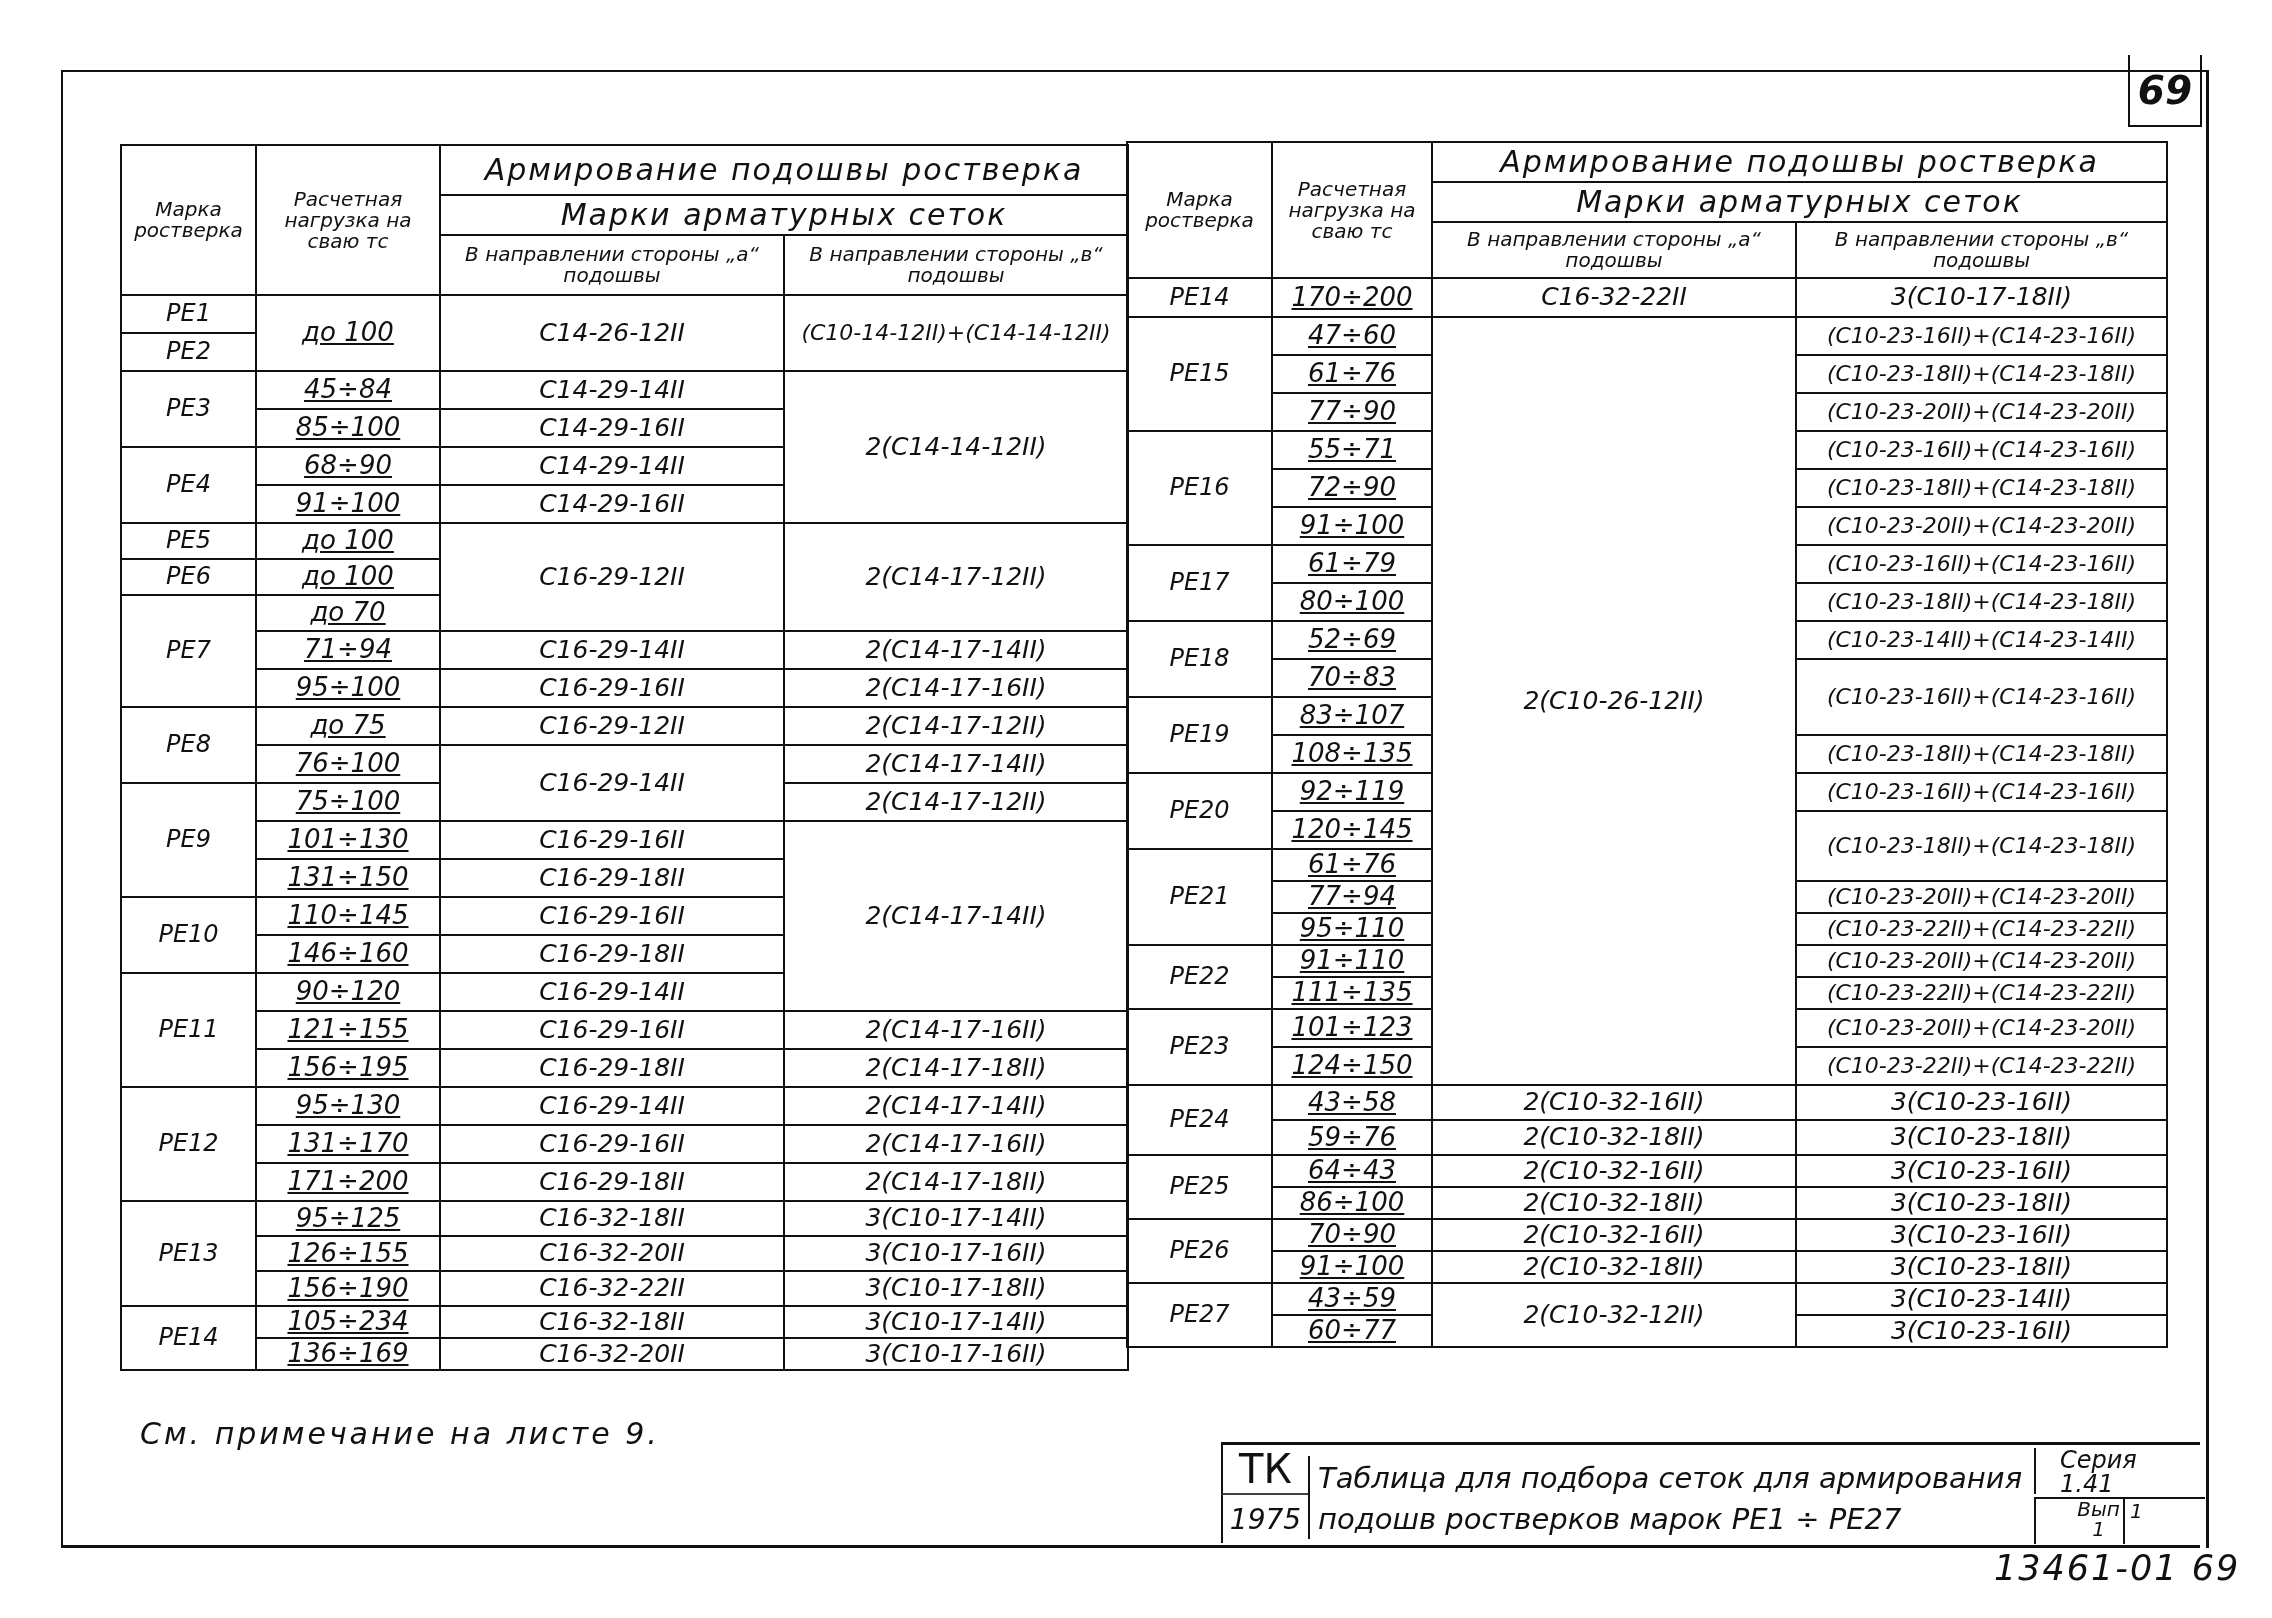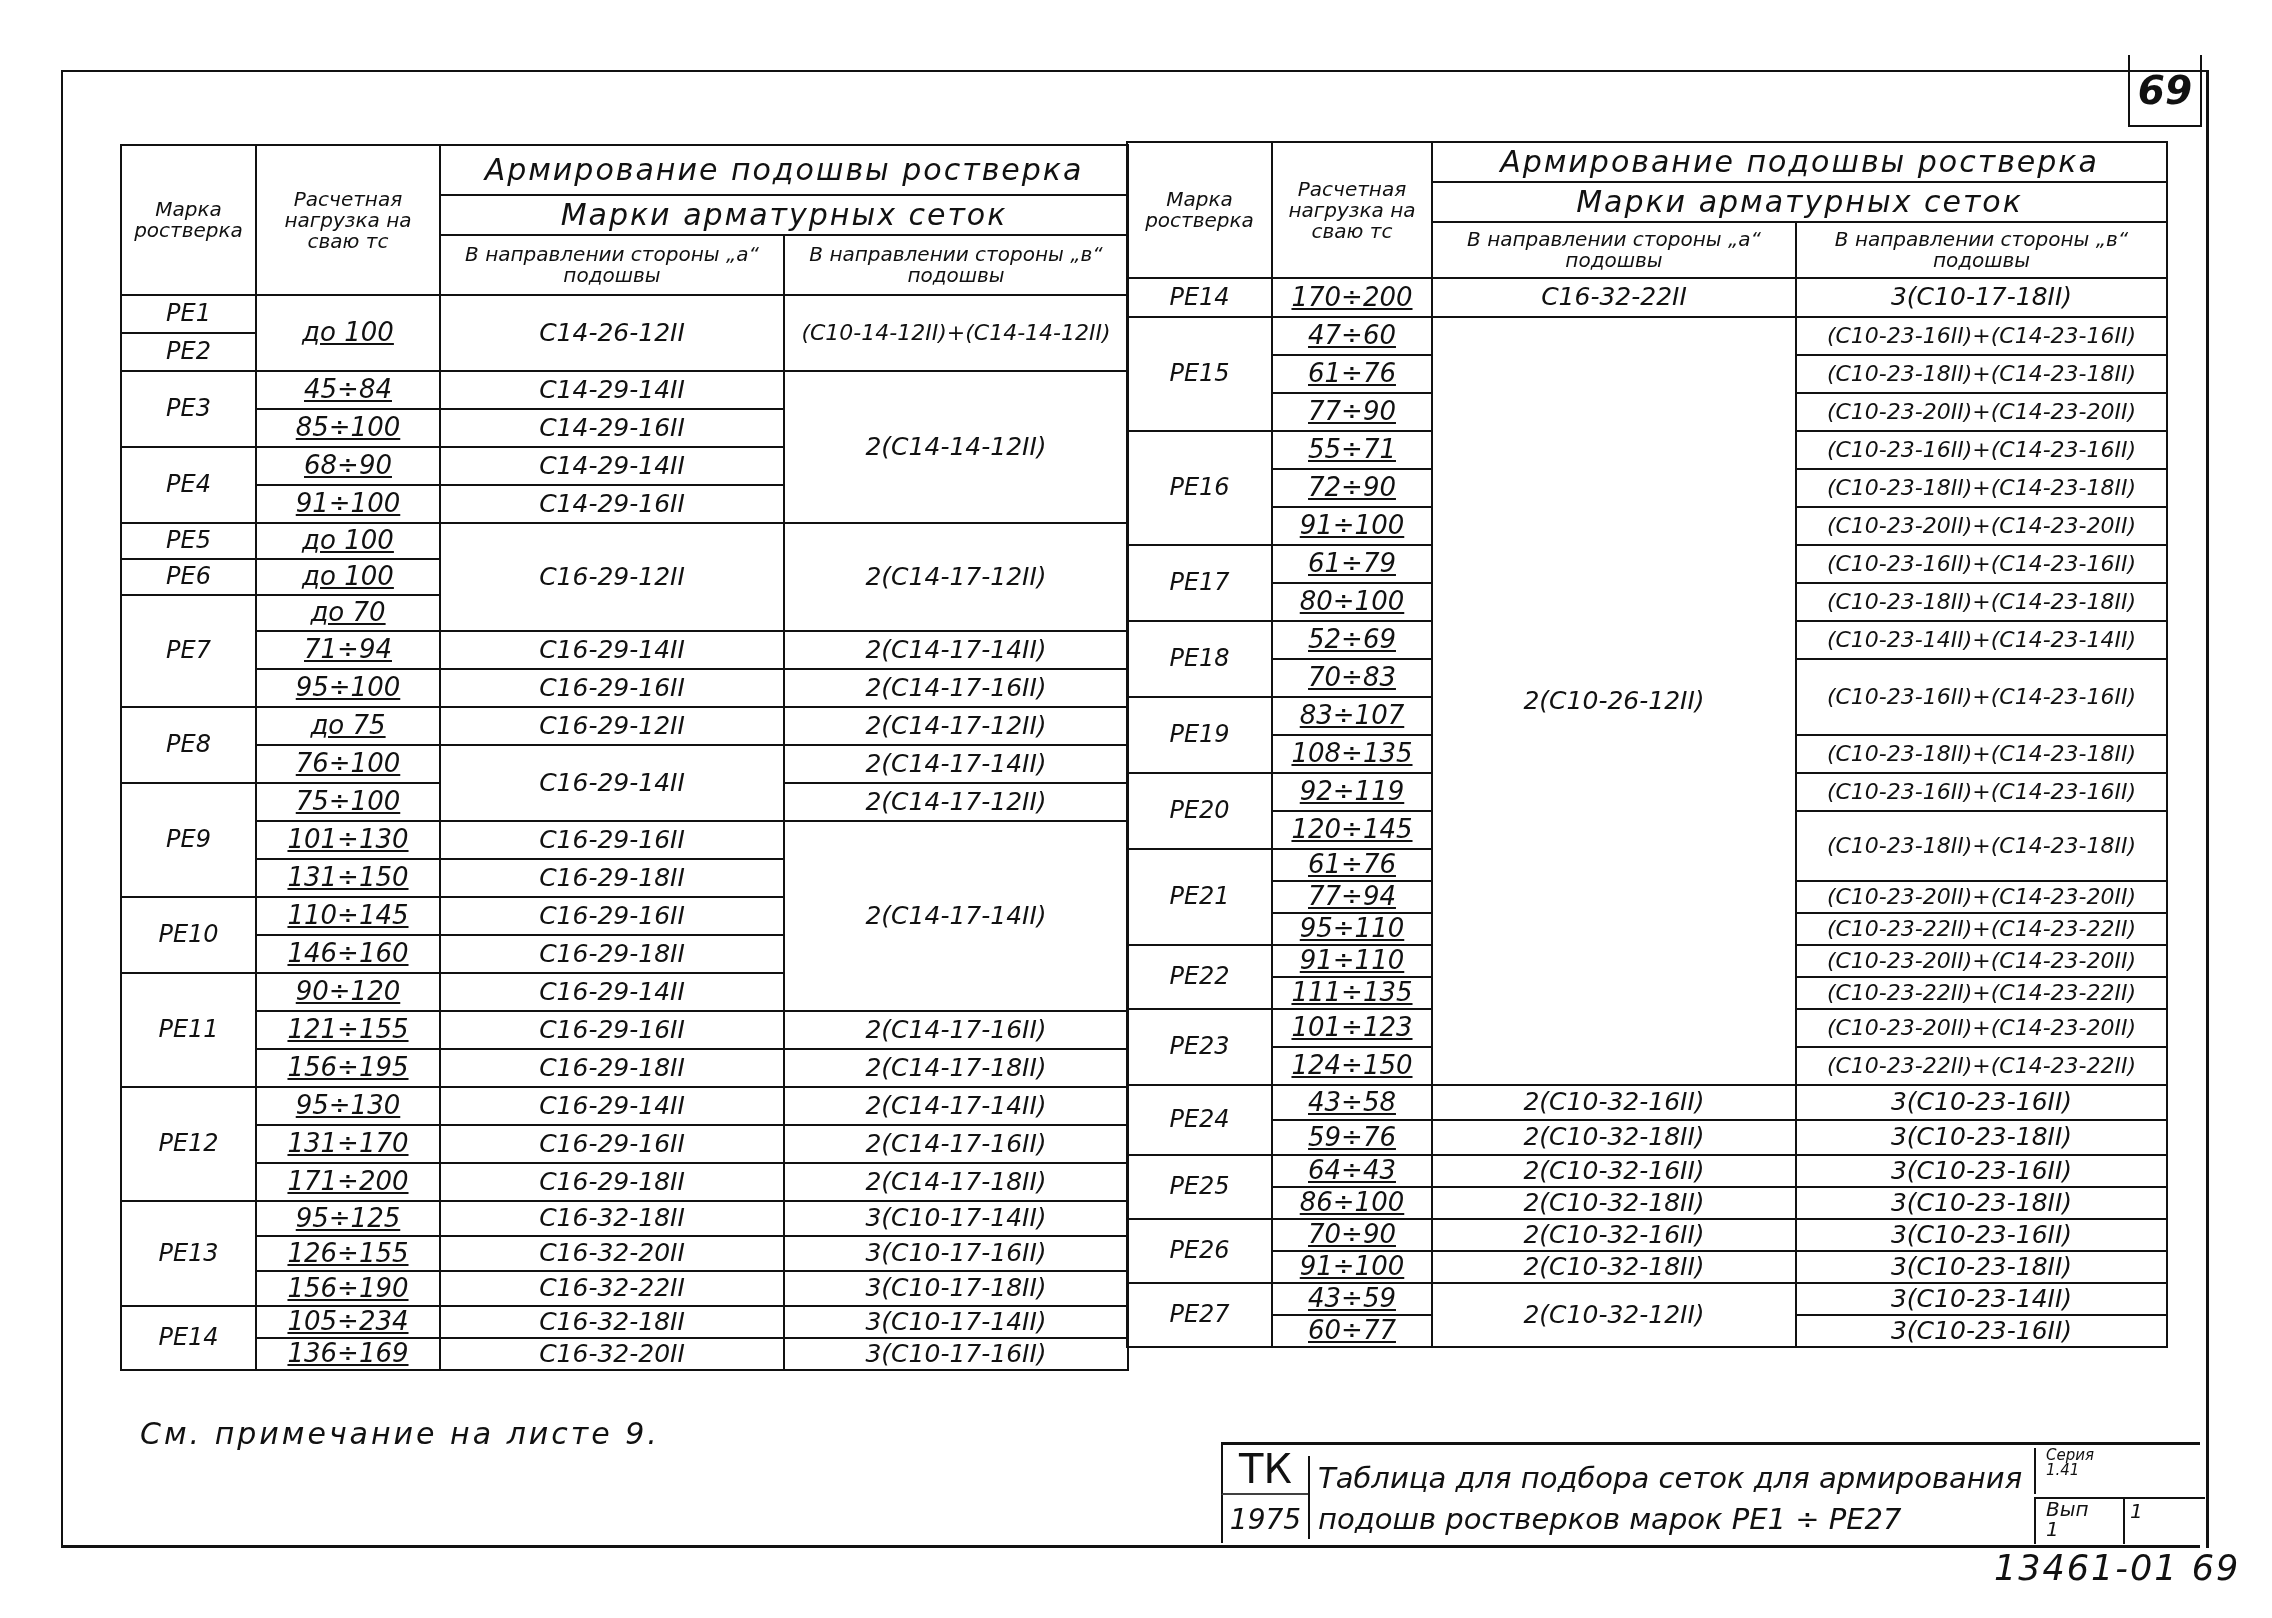--- a/index.html
+++ b/index.html
@@ -22,22 +22,22 @@
   table.grid td.meshsm{font-size:22px;}
   #left-table{left:120px;top:144px;width:1007px;}
   #right-table{left:1126px;top:141px;width:1039px;}
   .note{position:absolute;left:140px;top:1416px;font-style:italic;font-size:30px;letter-spacing:3px;}
   .titleblock{position:absolute;left:1221px;top:1442px;width:979px;height:100px;border-top:3px solid #111;border-bottom:3px solid #111;}
   .tb-cell{position:absolute;border-left:2px solid #111;font-style:italic;}
   .tb-tk{left:0;top:0;width:85px;height:48px;font-style:normal;font-size:40px;display:flex;align-items:center;justify-content:center;border-bottom:2px solid #404040;}
   .tb-year{left:0;top:50px;width:85px;height:48px;font-size:28px;display:flex;align-items:center;justify-content:center;}
   .tb-title1{left:87px;top:11px;width:713px;font-size:29px;border-left:2px solid #111;height:43px;display:flex;align-items:center;padding-left:8px;}
   .tb-title2{left:87px;top:54px;width:713px;font-size:29px;border-left:2px solid #111;height:40px;display:flex;align-items:center;padding-left:8px;}
-  .tb-series{left:813px;top:3px;width:165px;height:46px;font-size:15px;padding-left:10px;line-height:1.0;}
-  .tb-issue{left:813px;top:52px;width:85px;height:45px;font-size:20px;padding-left:10px;border-top:2px solid #111;line-height:1.0;}
+  .tb-series{left:813px;top:3px;width:165px;height:46px;font-size:24px;padding-left:24px;line-height:1.0;}
+  .tb-issue{left:813px;top:52px;width:85px;height:45px;font-size:20px;padding-left:20px;border-top:2px solid #111;line-height:1.0;text-align:center;}
   .tb-sheet{left:902px;top:52px;width:75px;height:45px;font-size:20px;border-top:2px solid #111;padding-left:5px;}
   .stamp{position:absolute;left:1994px;top:1548px;font-style:italic;font-size:35px;letter-spacing:2px;}
 </style>
 </head>
 <body>
 
 <div class="frame"></div>
 <div class="frame-bottom"></div>
 <div class="pagebox">
     <span>69</span>

